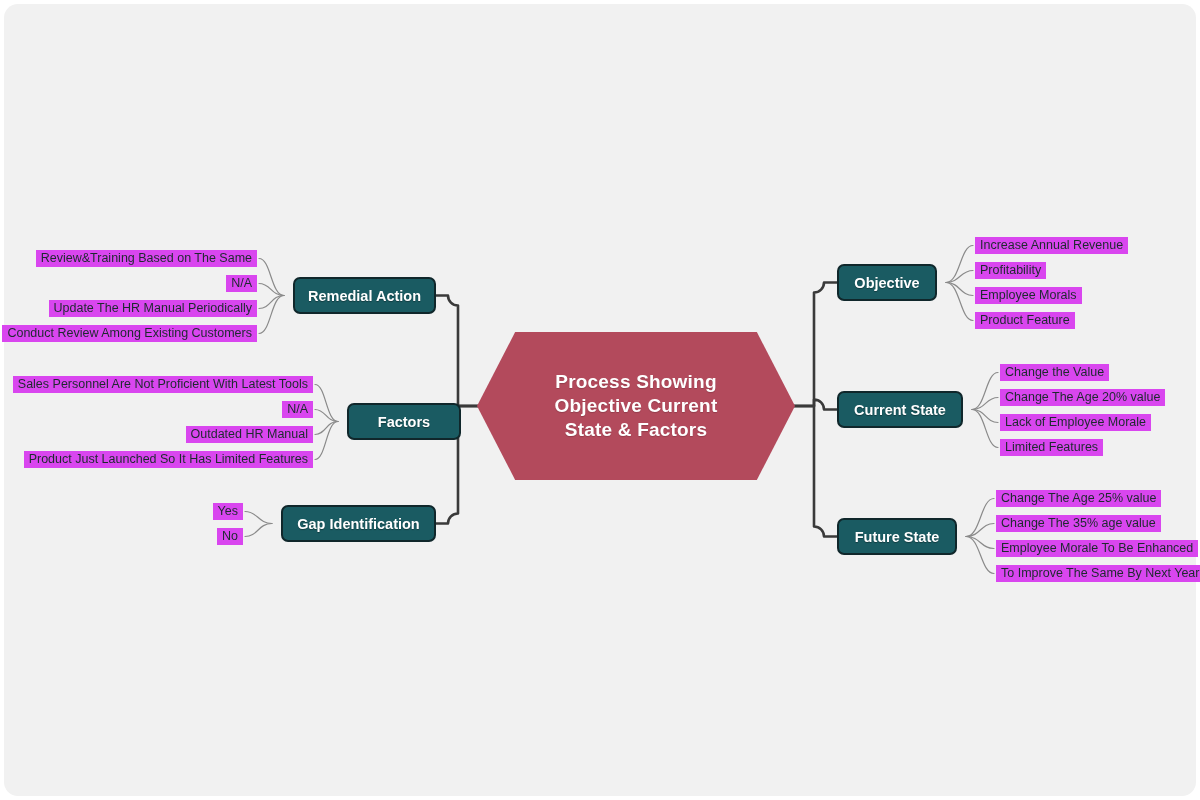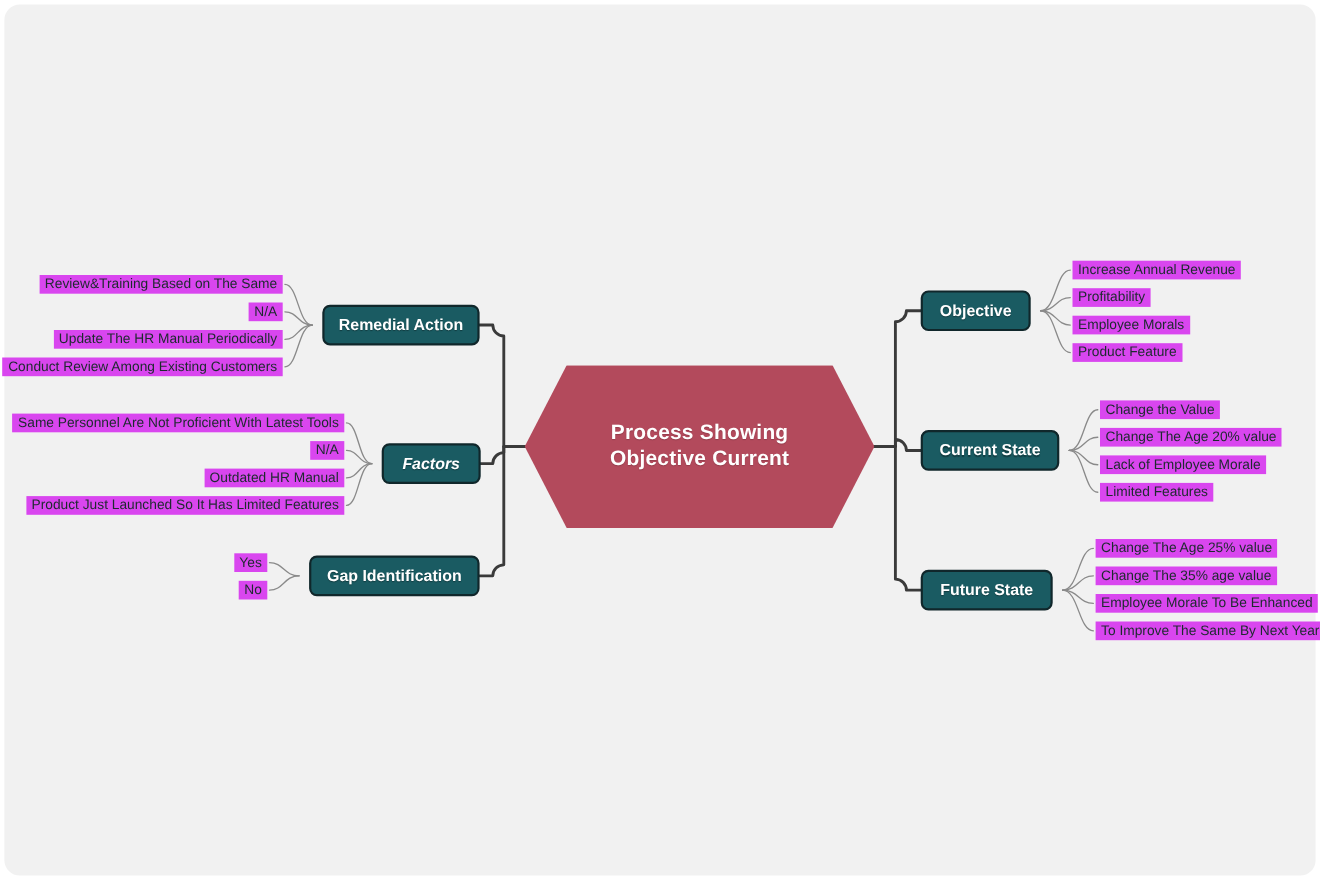--- a/index.html
+++ b/index.html
@@ -118,44 +118,45 @@
       <path d="M 966 536.5 C 980.56 536.5, 980.56 498.5, 994 498.5" fill="none" stroke="#8a8a8a" stroke-width="1.2" stroke-linecap="round" stroke-linejoin="round"></path>
       <path d="M 966 536.5 C 980.56 536.5, 980.56 523.5, 994 523.5" fill="none" stroke="#8a8a8a" stroke-width="1.2" stroke-linecap="round" stroke-linejoin="round"></path>
       <path d="M 966 536.5 C 980.56 536.5, 980.56 548.5, 994 548.5" fill="none" stroke="#8a8a8a" stroke-width="1.2" stroke-linecap="round" stroke-linejoin="round"></path>
       <path d="M 966 536.5 C 980.56 536.5, 980.56 573.5, 994 573.5" fill="none" stroke="#8a8a8a" stroke-width="1.2" stroke-linecap="round" stroke-linejoin="round"></path>
     </svg>
 
   <div class="hex" id="center-node" style="left:477px; top:332px; width:318px; height:148px;">
     <div>
       <div>Process Showing</div>
       <div>Objective Current</div>
+      <div>State &amp; Factors</div>
     </div>
   </div>
 
   <div class="branch" style="left:293px; top:277px; width:143px; height:37px;">
     <span>Remedial Action</span>
   </div>
   <div class="leaf left-side" style="right:943px; top:250px;">
     <span>Review&amp;Training Based on The Same</span>
   </div>
   <div class="leaf left-side" style="right:943px; top:275px;">
     <span>N/A</span>
   </div>
   <div class="leaf left-side" style="right:943px; top:300px;">
     <span>Update The HR Manual Periodically</span>
   </div>
   <div class="leaf left-side" style="right:943px; top:325px;">
     <span>Conduct Review Among Existing Customers</span>
   </div>
 
-  <div class="branch" style="left:347px; top:403px; width:90px; height:37px;font-style:italic;">
+  <div class="branch" style="left:347px; top:403px; width:114px; height:37px;">
     <span>Factors</span>
   </div>
   <div class="leaf left-side" style="right:887px; top:376px;">
-    <span>Same Personnel Are Not Proficient With Latest Tools</span>
+    <span>Sales Personnel Are Not Proficient With Latest Tools</span>
   </div>
   <div class="leaf left-side" style="right:887px; top:401px;">
     <span>N/A</span>
   </div>
   <div class="leaf left-side" style="right:887px; top:426px;">
     <span>Outdated HR Manual</span>
   </div>
   <div class="leaf left-side" style="right:887px; top:451px;">
     <span>Product Just Launched So It Has Limited Features</span>
   </div>

